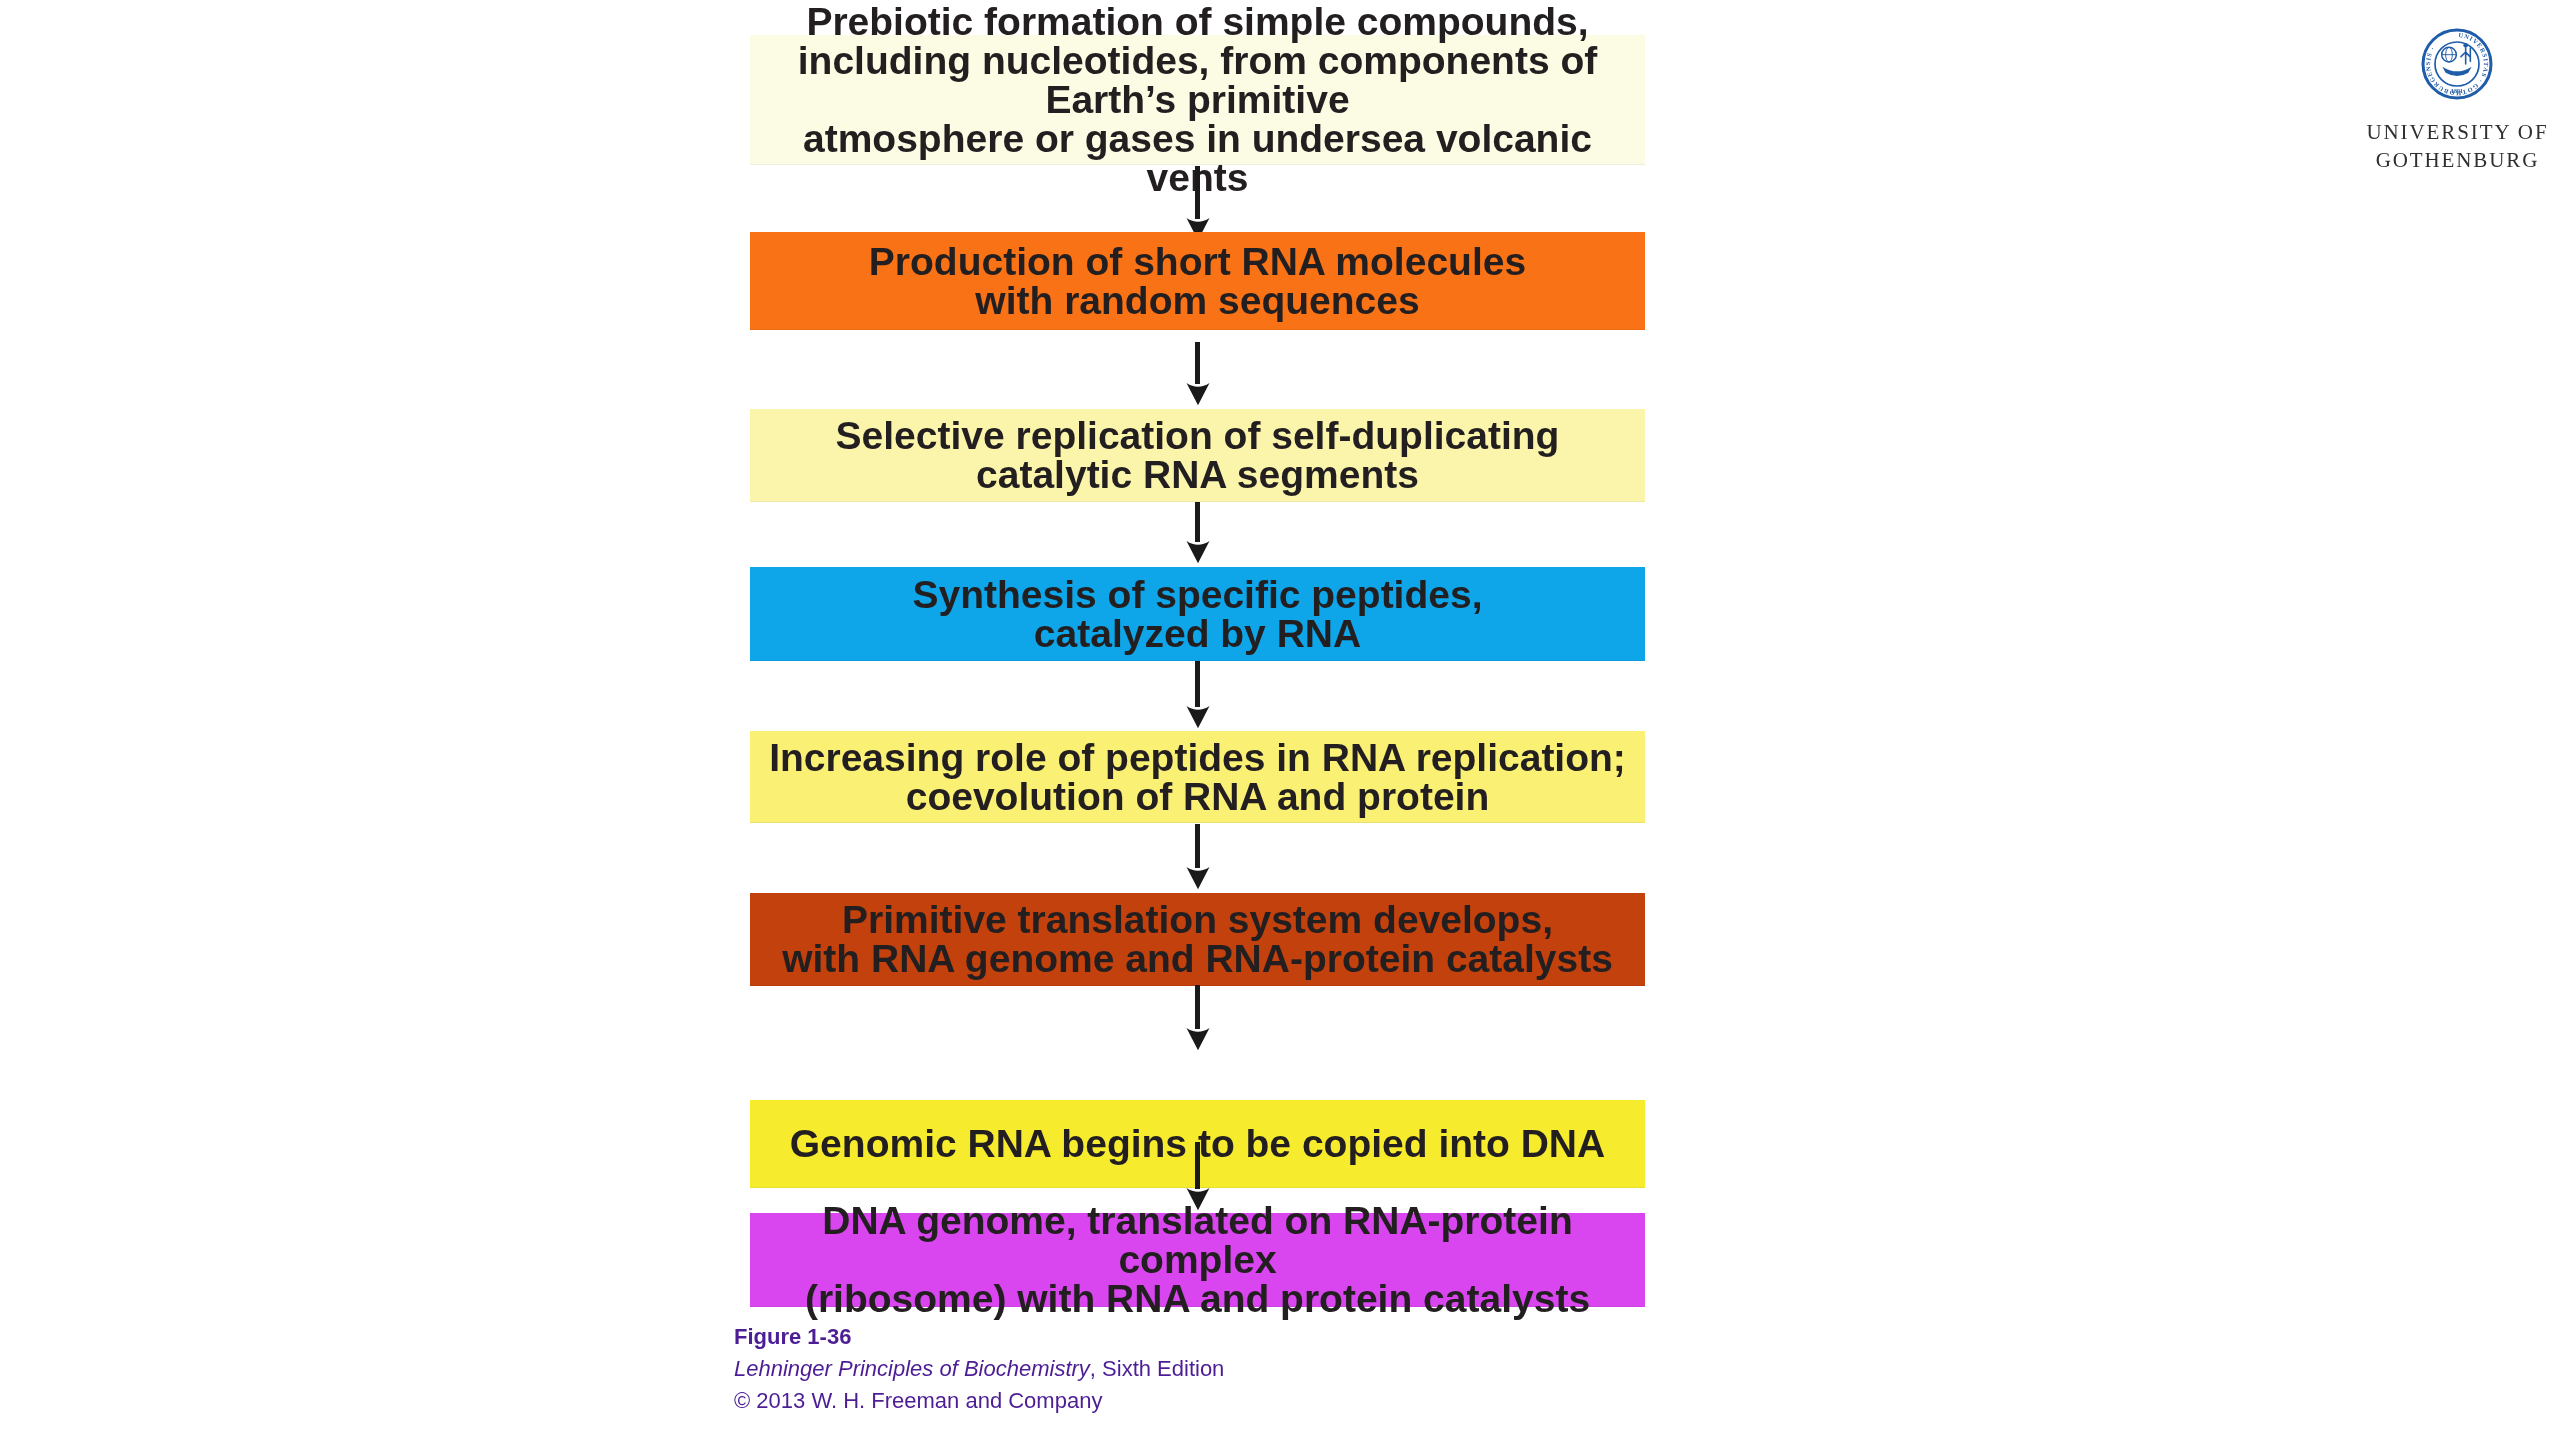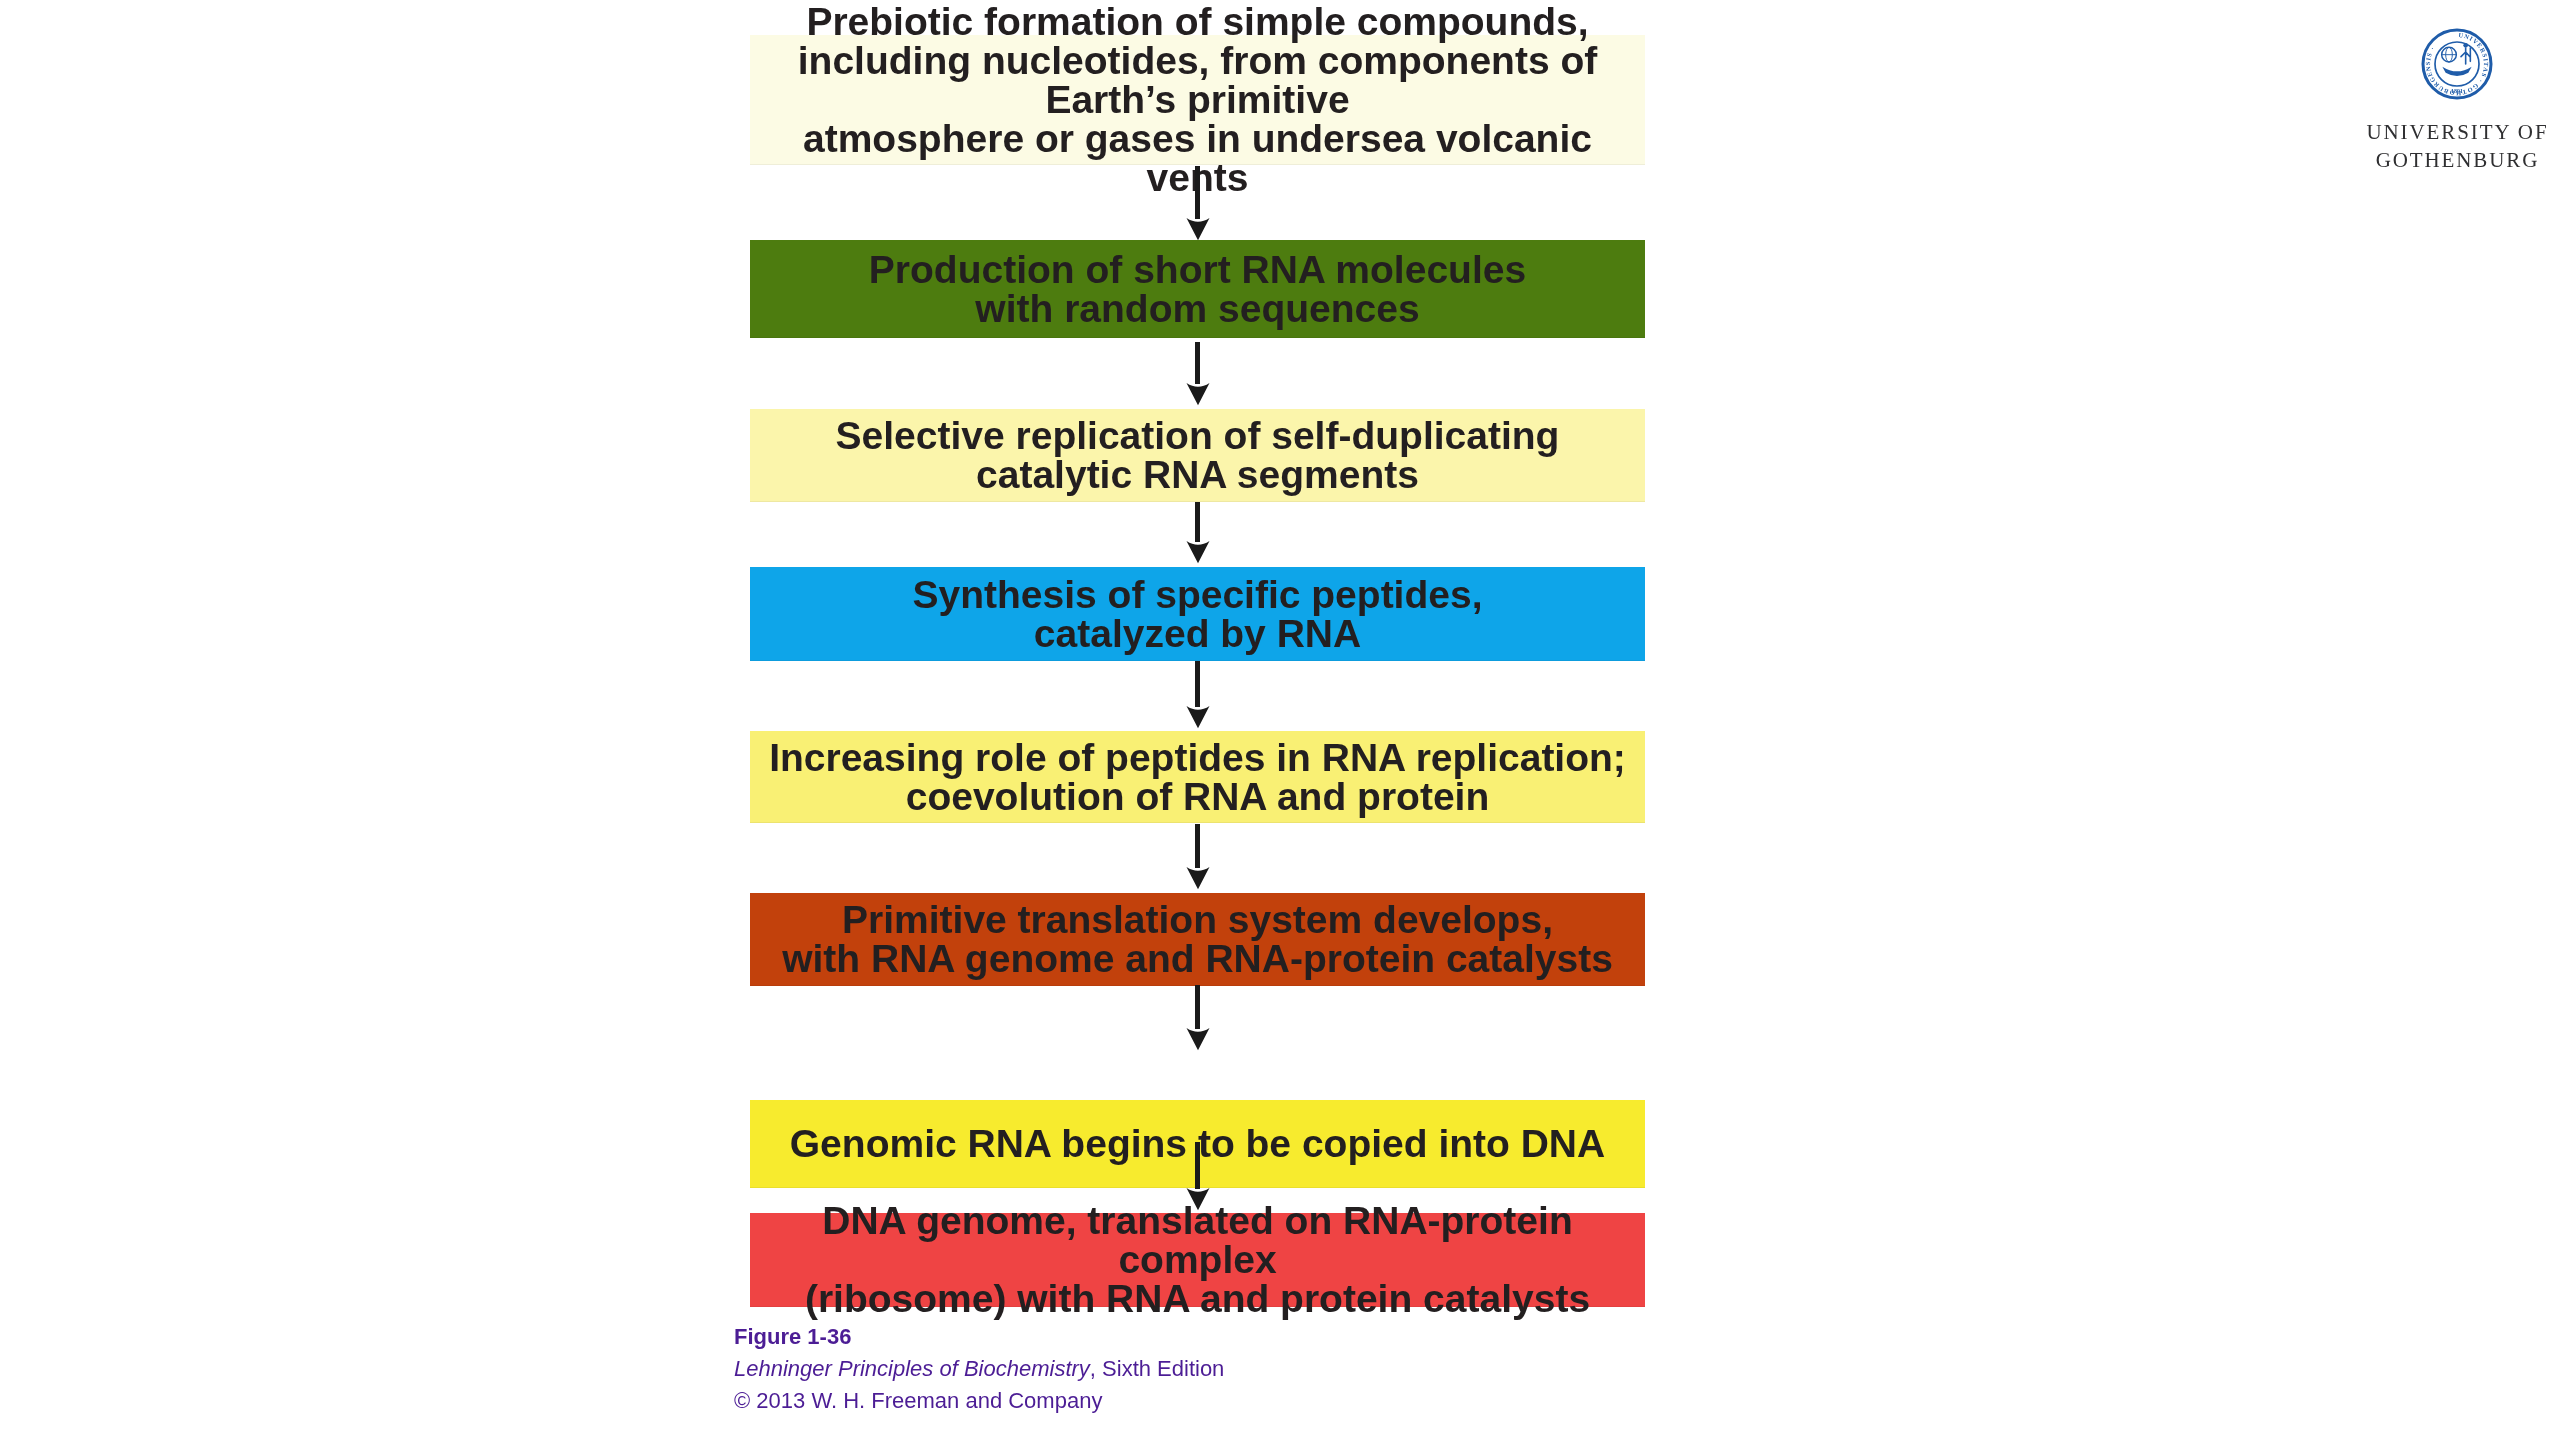--- a/index.html
+++ b/index.html
@@ -88,21 +88,21 @@
 including nucleotides, from components of Earth’s primitive
 atmosphere or gases in undersea volcanic vents</div>
 
     <div class="arrow" style="top:166px;height:75px">
       <div class="stem"></div>
       <svg width="26" height="23" viewBox="0 0 40 36">
         <path d="M2 0 Q20 12 38 0 L20 35 Z" fill="#1A1A1A"></path>
       </svg>
     </div>
 
-    <div class="box" style="top: 240px; height: 97px; background: #4d7c0f;">Production of short RNA molecules
+    <div class="box" style="top: 232px; height: 97px; background: #f97316;">Production of short RNA molecules
 with random sequences</div>
 
     <div class="arrow" style="top:342px;height:64px">
       <div class="stem"></div>
       <svg width="26" height="23" viewBox="0 0 40 36">
         <path d="M2 0 Q20 12 38 0 L20 35 Z" fill="#1A1A1A"></path>
       </svg>
     </div>
 
     <div class="box" style="top: 409px; height: 92px; background: rgb(251, 245, 171);">Selective replication of self-duplicating
@@ -147,21 +147,21 @@
 
     <div class="box" style="top: 1054px; height: 87px; background: rgb(247, 235, 46); margin-top: 46px;">Genomic RNA begins to be copied into DNA</div>
 
     <div class="arrow" style="top:1142px;height:69px">
       <div class="stem"></div>
       <svg width="26" height="23" viewBox="0 0 40 36">
         <path d="M2 0 Q20 12 38 0 L20 35 Z" fill="#1A1A1A"></path>
       </svg>
     </div>
 
-    <div class="box" style="top: 1213px; height: 93px; background: #ef4444;">DNA genome, translated on RNA-protein complex
+    <div class="box" style="top: 1213px; height: 93px; background: #d946ef;">DNA genome, translated on RNA-protein complex
 (ribosome) with RNA and protein catalysts</div>
 
   </div>
 
   <div class="caption">
     <div class="cap-figure">Figure 1-36</div>
     <div class="cap-title"><span class="italic">Lehninger Principles of Biochemistry</span><span>, Sixth Edition</span></div>
     <div class="cap-copyright">© 2013 W. H. Freeman and Company</div>
   </div>
 

